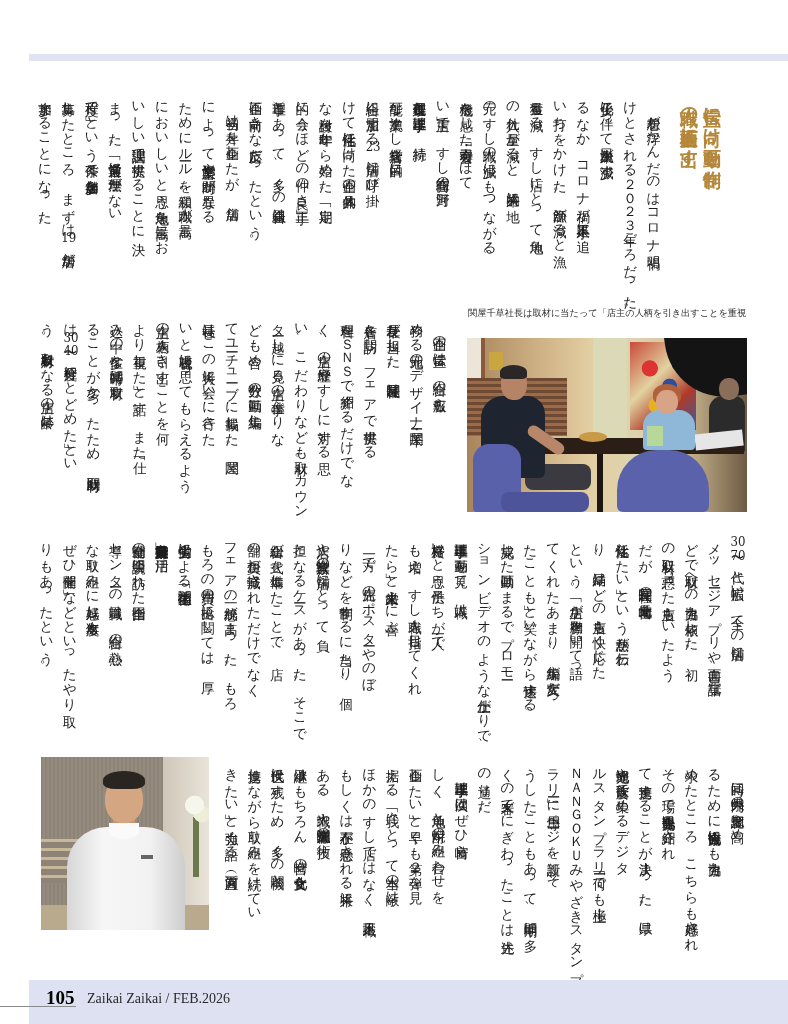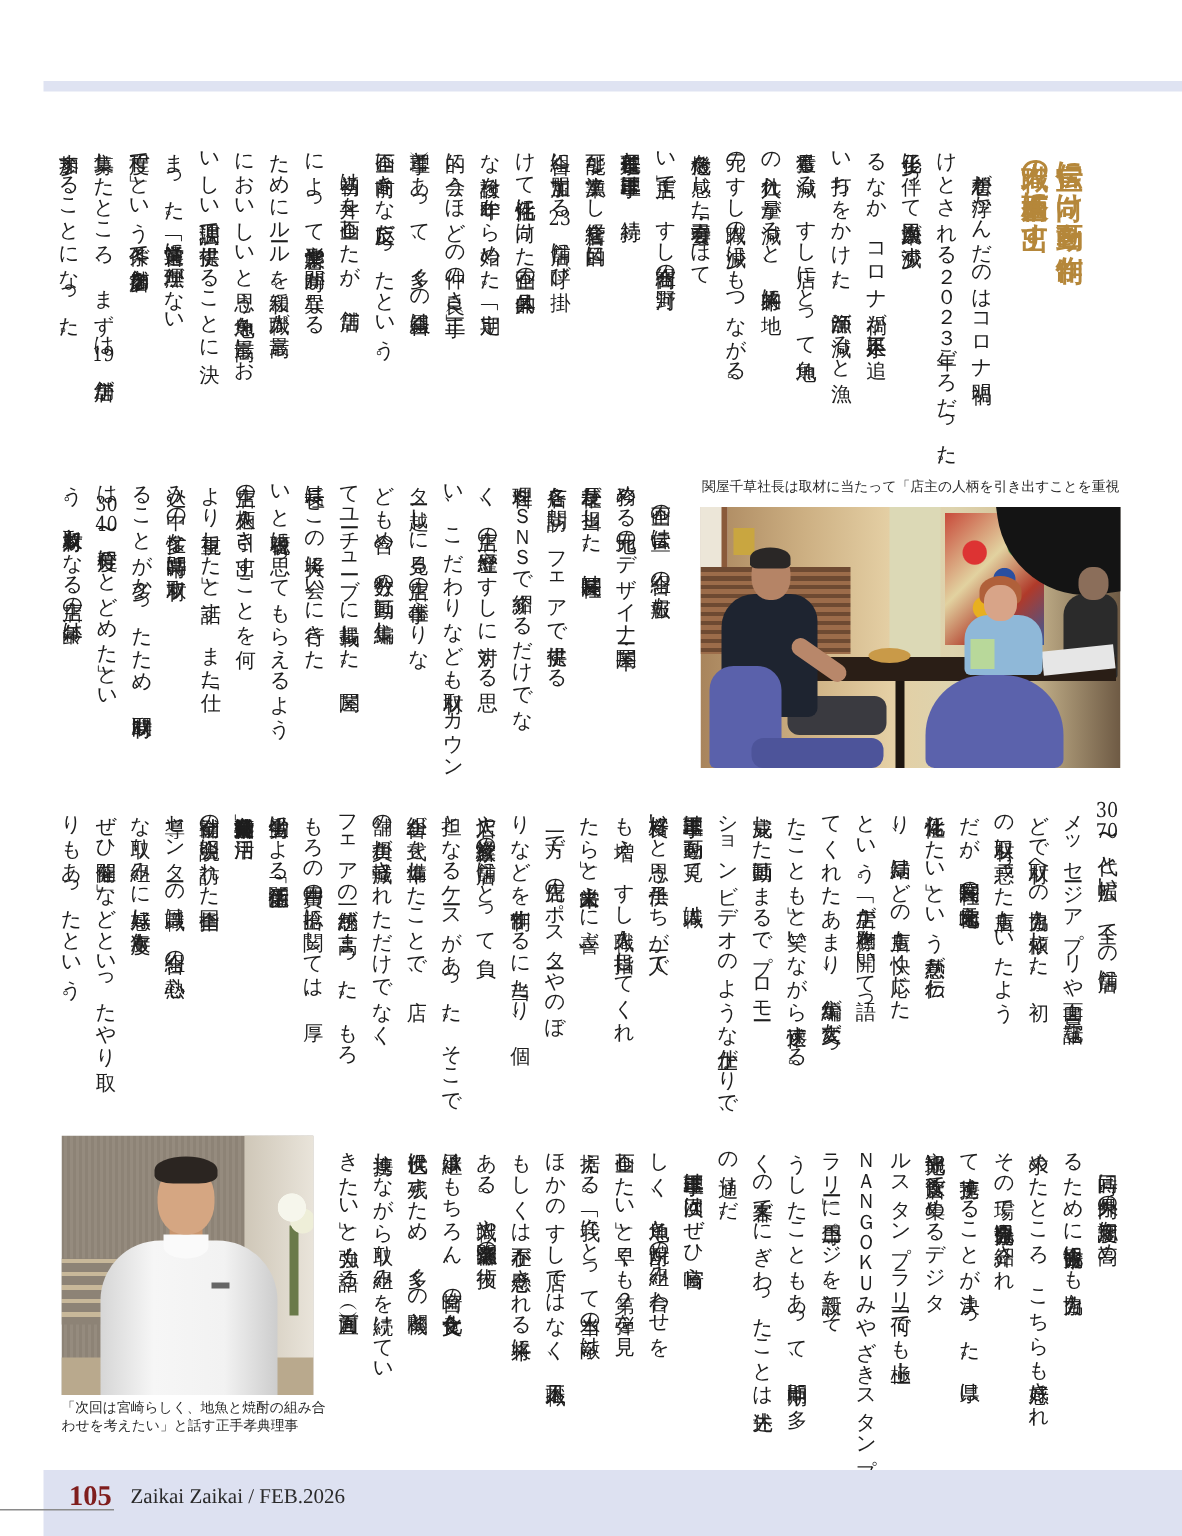--- a/index.html
+++ b/index.html
@@ -27,33 +27,33 @@
   #block-1 { left: 33px;  top: 92px;  width: 632px; height: 208px; line-height: 23.4px; }
   #block-2 { left: 35px;  top: 314px; width: 416px; height: 208px; line-height: 23.06px; }
   #block-3 { left: 35px;  top: 534px; width: 714px; height: 208px; line-height: 23.03px; }
   #block-4 { left: 220px; top: 759px; width: 529px; height: 208px; line-height: 23px; }
 
   .caption {
     position: absolute; font-family: "DejaVu Sans", "Liberation Sans", sans-serif;
     font-size: 9.2px; line-height: 12px; color: #2a2a2a; white-space: nowrap;
   }
   .caption .line { display: block; }
-  #caption-1 { left: 468px; top: 319px; }
+  #caption-1 { left: 468px; top: 307px; }
   #caption-2 { left: 41px;  top: 933px; }
 
   .photo { position: absolute; overflow: hidden; }
   .photo .s { position: absolute; }
   #photo-1 { left: 467px; top: 338px; width: 280px; height: 174px; }
   #photo-2 { left: 41px;  top: 757px; width: 168px; height: 173px; }
 
   .footer-band { position: absolute; left: 29px; top: 980px; width: 759px; height: 44px; background: #dde1f1; }
   .footer-rule { position: absolute; left: 0; top: 1006px; width: 76px; height: 1px; background: #8a8a8a; }
   .page-number {
     position: absolute; left: 46px; top: 987px; font-family: "Liberation Serif", serif;
-    font-weight: bold; font-size: 19px; color: #7f1d1d;
+    font-weight: bold; font-size: 19px; color: #000000;
   }
   .publication {
     position: absolute; left: 87px; top: 991px; font-family: "Liberation Serif", serif;
     font-size: 14px; color: #2a2a2a;
   }
 </style>
 </head>
 <body>
 
 <div id="page">
@@ -190,24 +190,20 @@
     <div class="s" style="left:0;top:82px;width:40px;height:44px;background:repeating-linear-gradient(180deg,#c8b89a 0 3px,#8d8376 3px 9px);"></div>
     <div class="s" style="left:0;top:148px;width:168px;height:25px;background:#b9a98d;"></div>
     <div class="s" style="left:26px;top:70px;width:118px;height:110px;background:linear-gradient(90deg,#d6d6d6,#f6f6f6 30%,#f2f2f2 70%,#cdcdcd);border-radius:40px 40px 0 0;"></div>
     <div class="s" style="left:72px;top:58px;width:22px;height:16px;background:#c9966f;"></div>
     <div class="s" style="left:68px;top:66px;width:30px;height:16px;background:#fafafa;border-radius:0 0 50% 50%;"></div>
     <div class="s" style="left:100px;top:98px;width:12px;height:4px;background:#666;"></div>
     <div class="s" style="left:64px;top:20px;width:38px;height:46px;background:#d5a682;border-radius:46%;"></div>
     <div class="s" style="left:62px;top:14px;width:42px;height:18px;background:#2b2521;border-radius:50% 50% 30% 30%;"></div>
   </div>
 
-  <div id="caption-2" class="caption">
-      <span class="line">「次回は宮崎らしく、地魚と焼酎の組み合</span>
-      <span class="line">わせを考えたい」と話す正手孝典理事</span>
-    </div>
 
   <div id="block-4" class="vtext">
       <span class="line">　同時に県内外の認知度を高め</span>
       <span class="line">るために市観光協会にも協力を</span>
       <span class="line">求めたところ、こちらも好感され、</span>
       <span class="line">その場で県観光協会を紹介され</span>
       <span class="line">て連携することが決まった。県は</span>
       <span class="line">観光地や飲食店で集めるデジタ</span>
       <span class="line">ルスタンプラリー「何でも極上！</span>
       <span class="line">ＮＡＮＧＯＫＵみやざきスタンプ</span>

